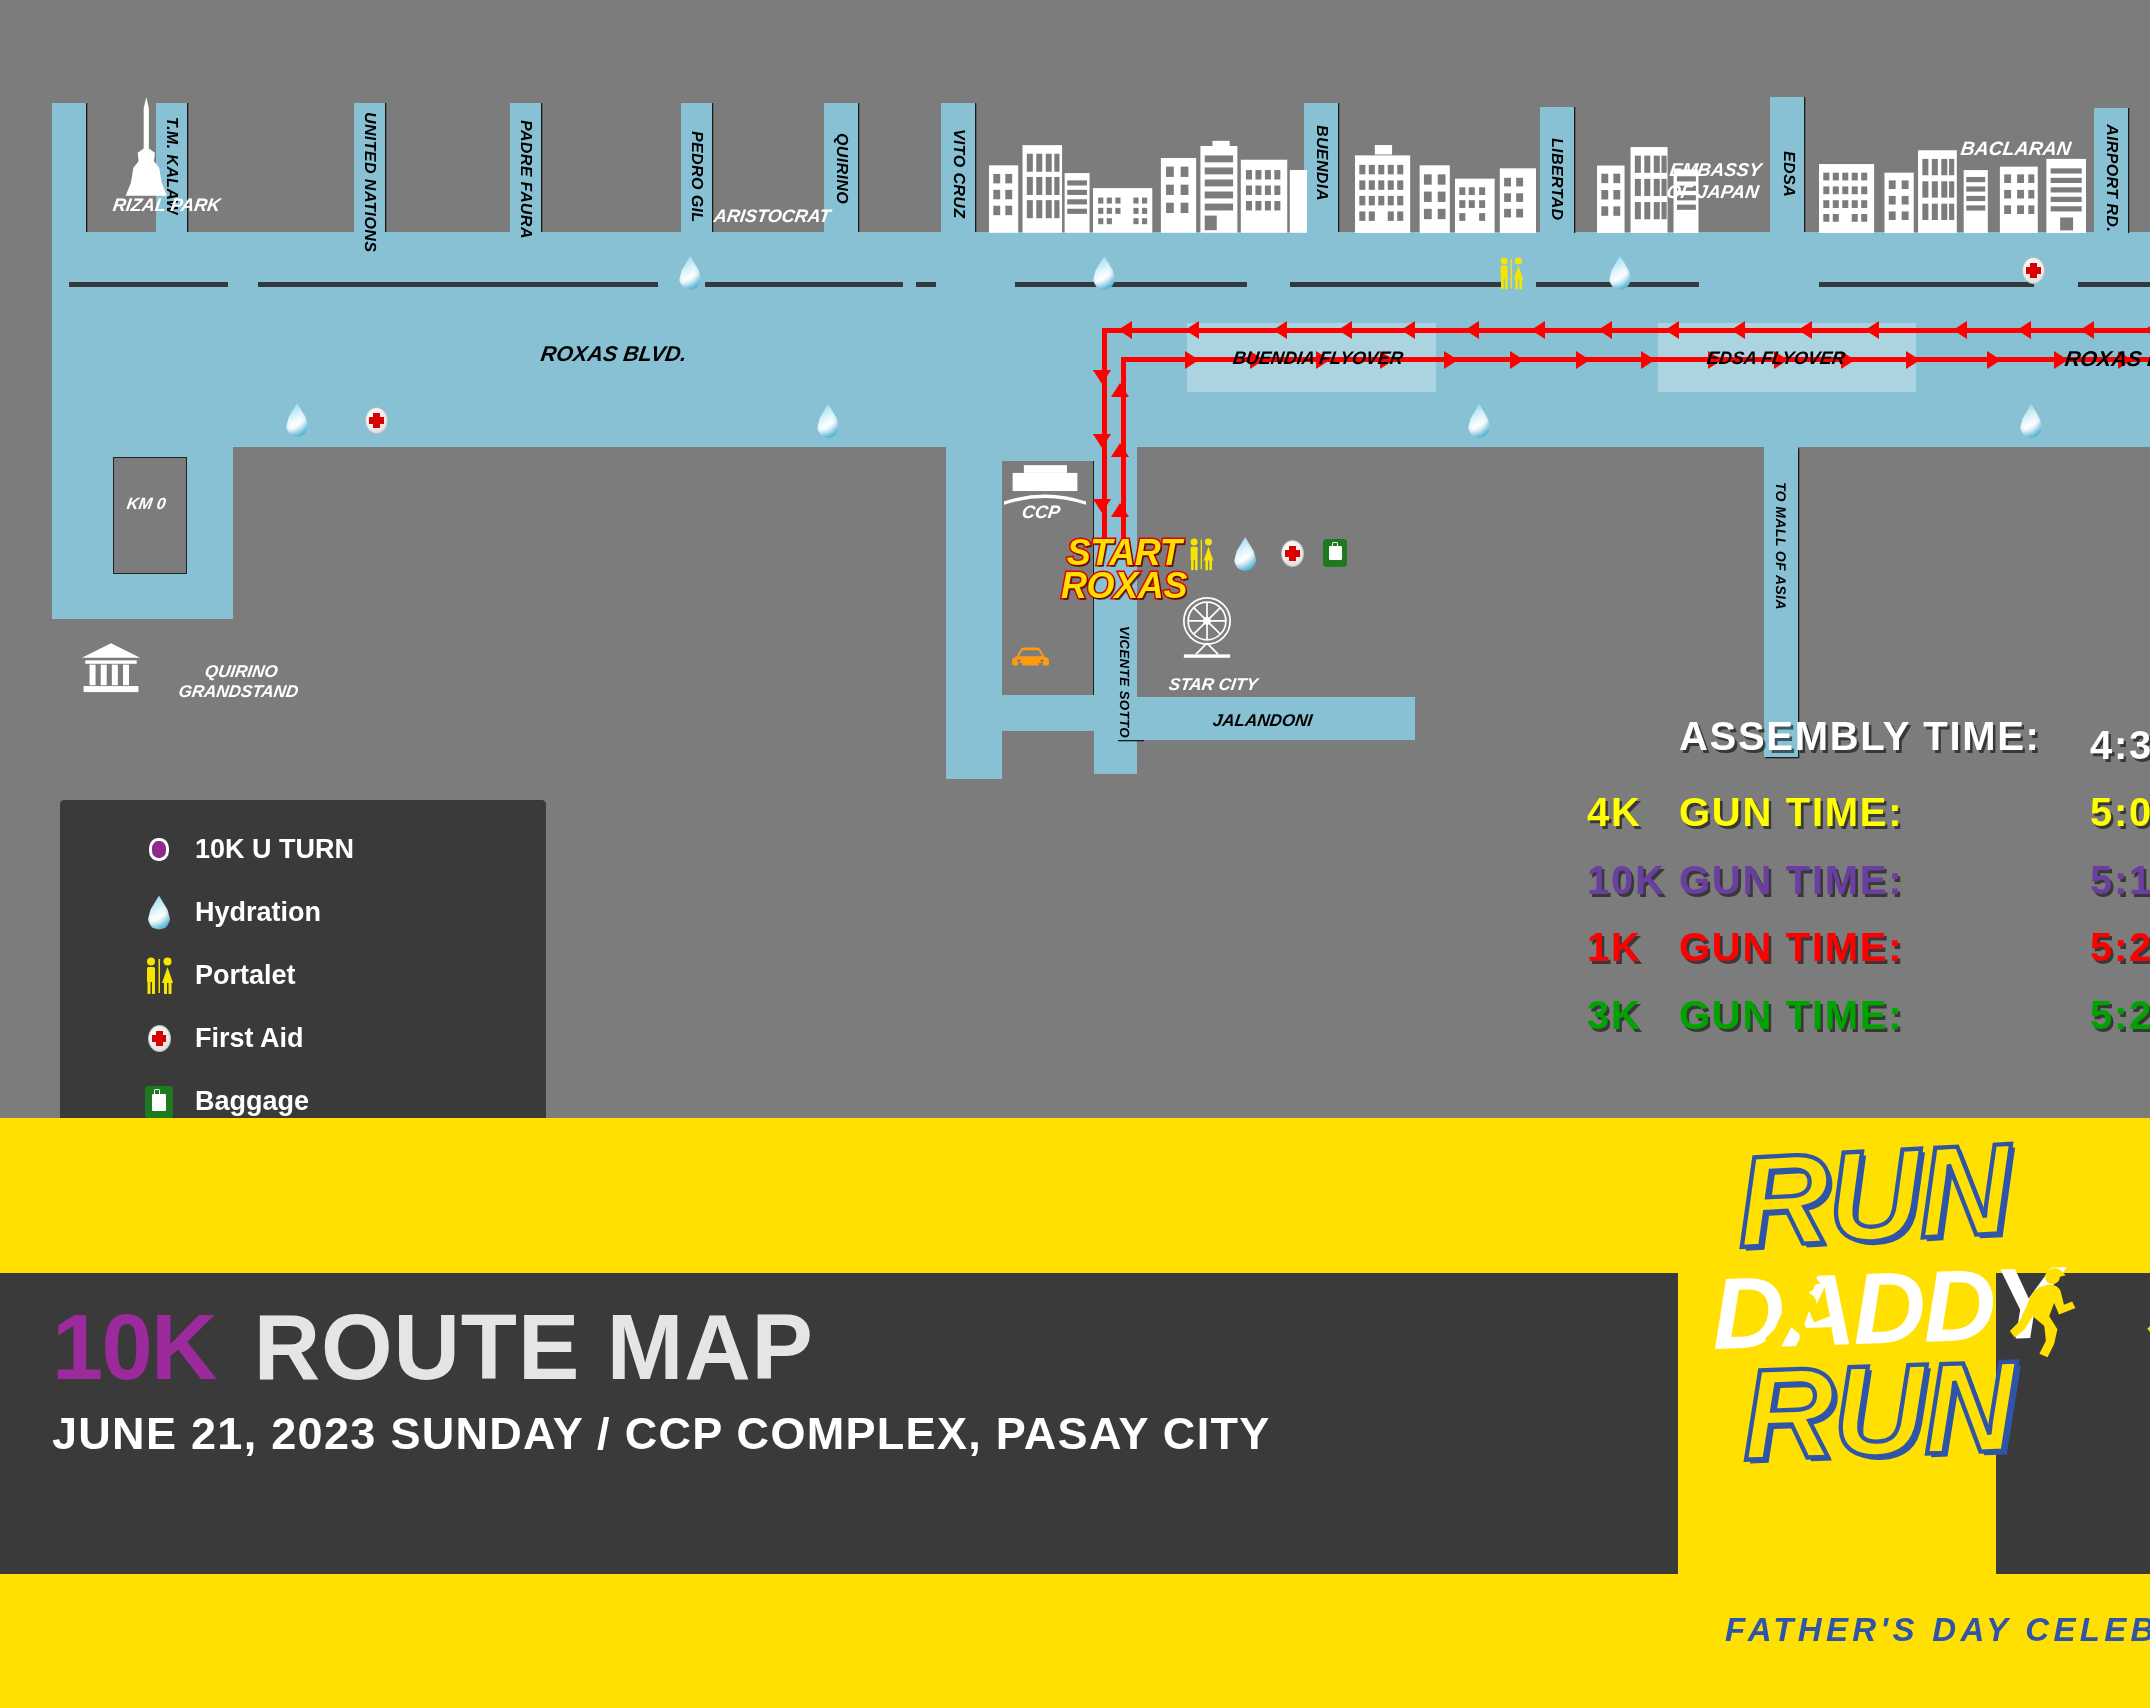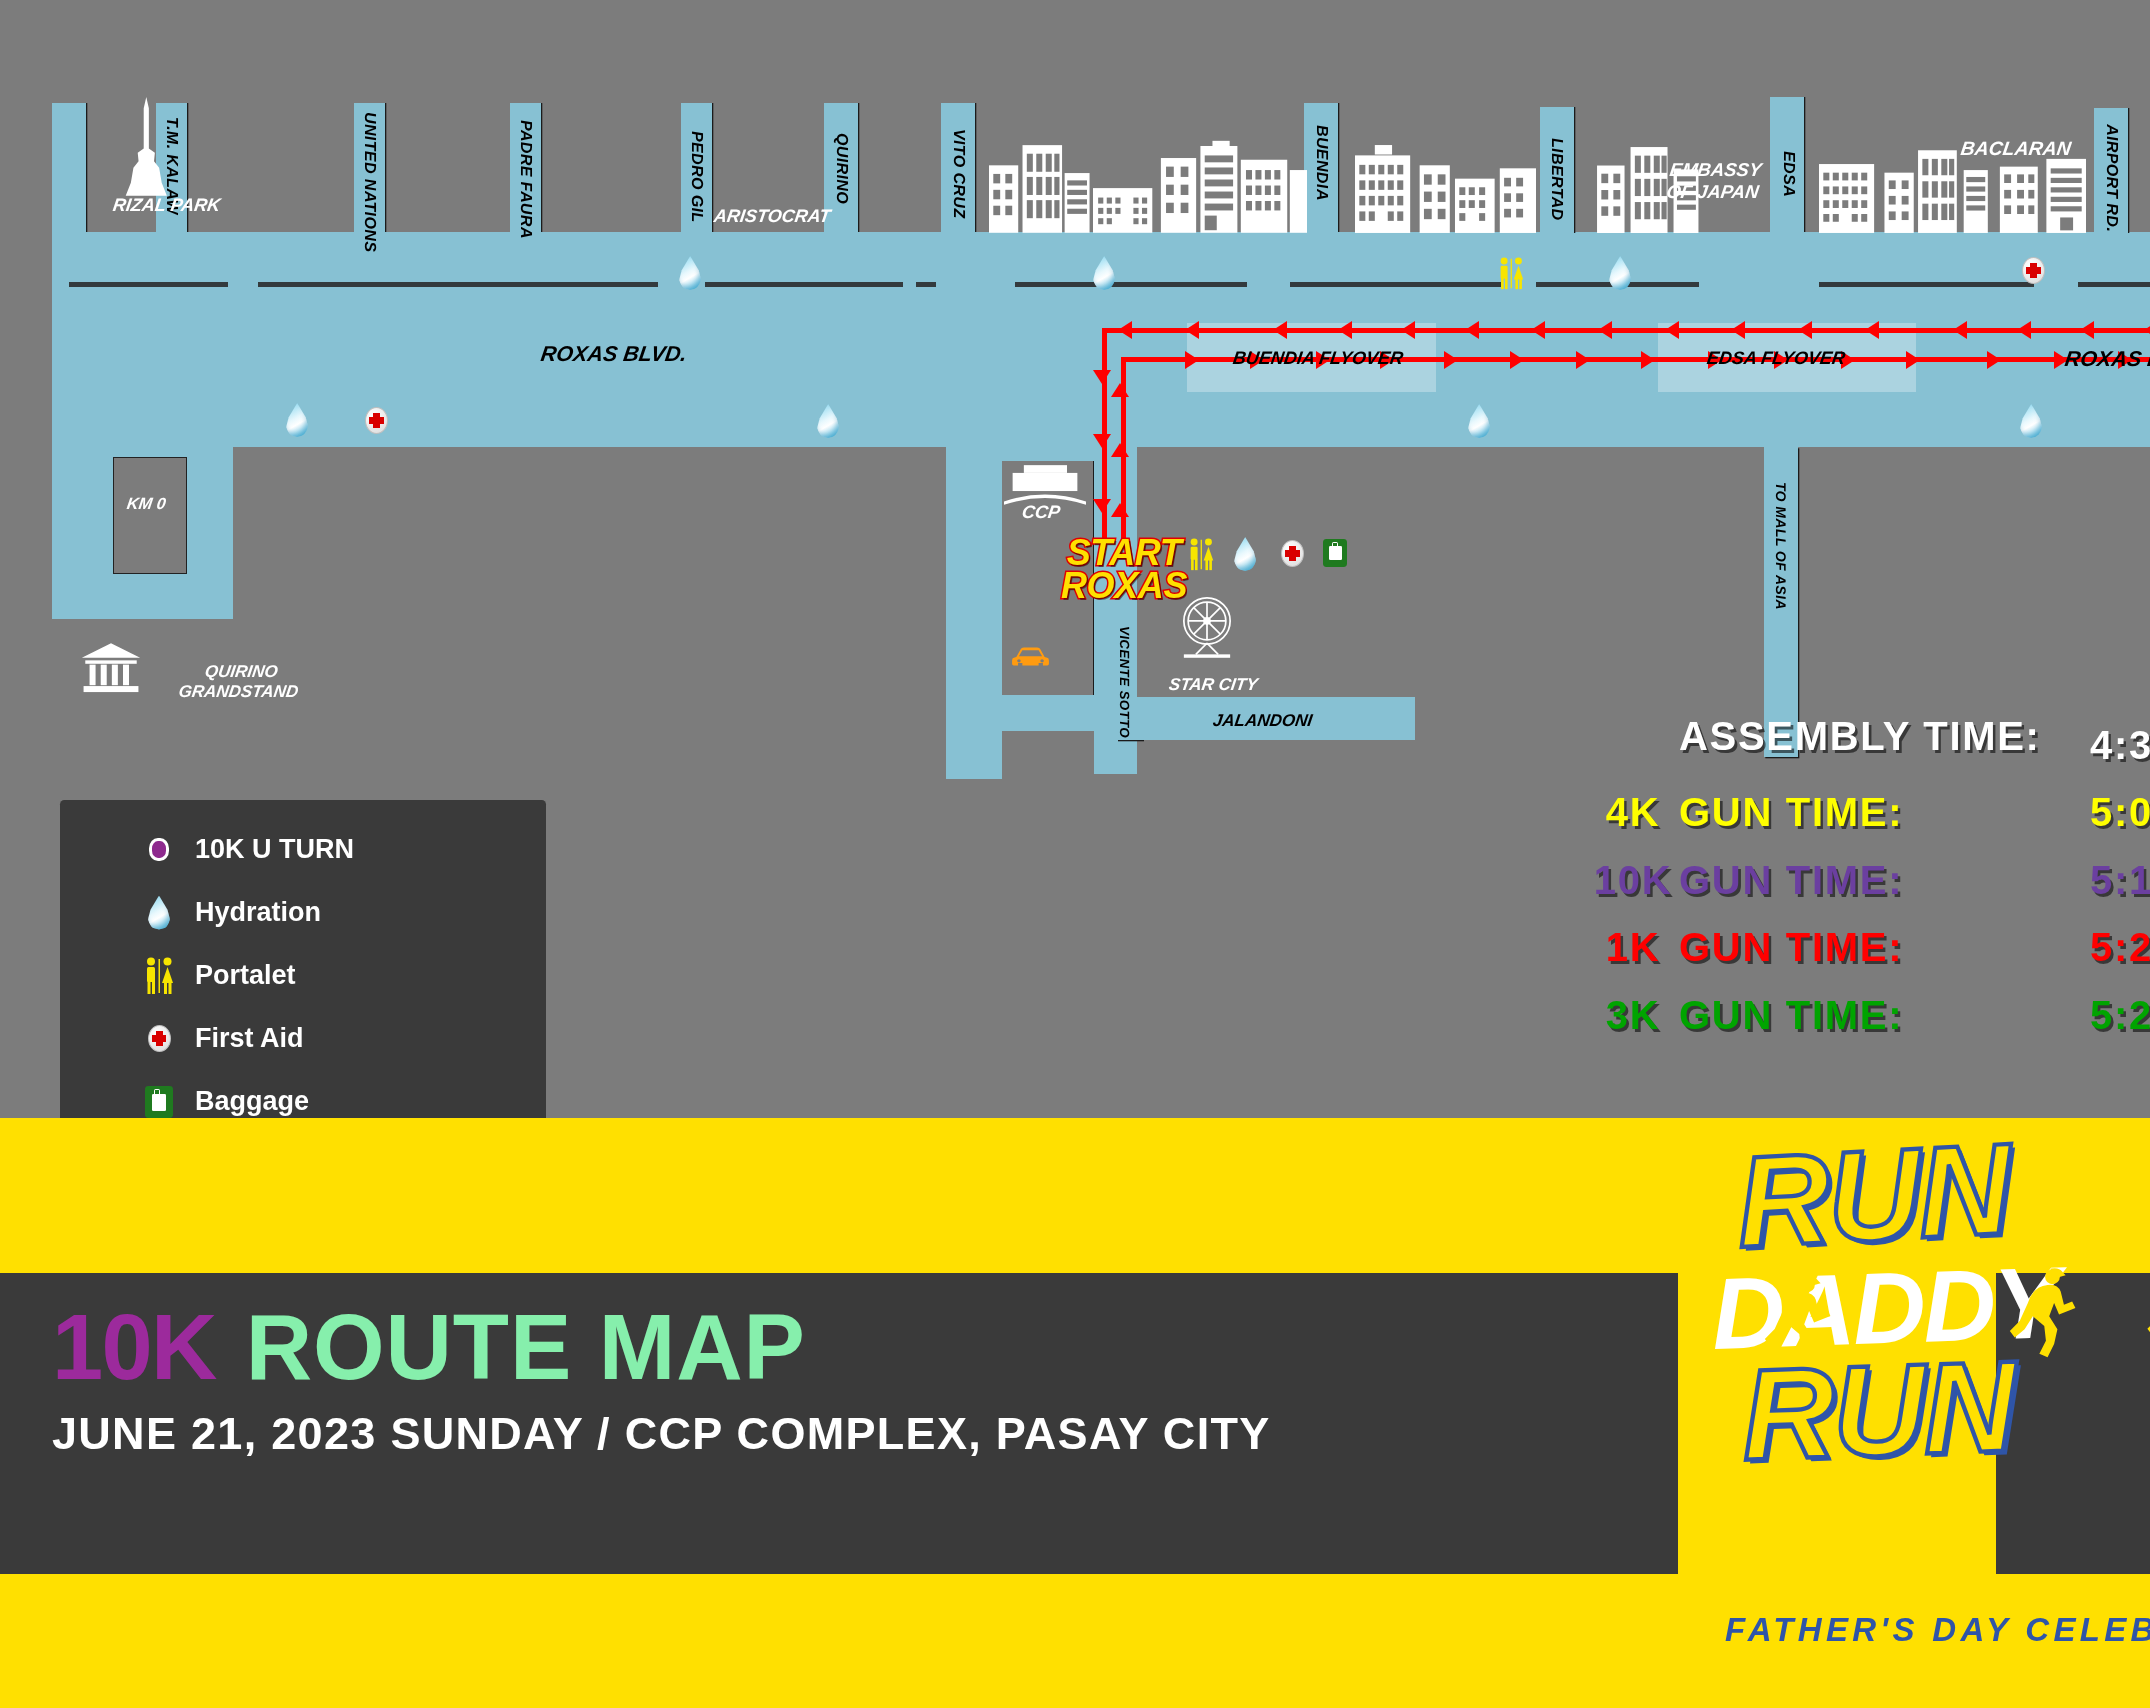--- a/index.html
+++ b/index.html
@@ -65,35 +65,35 @@
     background:#3a3a3a; border-radius:4.3px; padding:18px 0 0 0;
   }
   .leg-row { display:flex; align-items:center; height:63px; padding-left:73px; }
   .leg-ico { width:52px; display:flex; justify-content:center; align-items:center; }
   .leg-txt { color:#fff; font-size:27px; font-weight:bold; margin-left:10px; }
 
   
   #times { position:absolute; left:1587px; top:714px; width:796px; }
   .trow { display:flex; align-items:baseline; font-size:40px; font-weight:bold; letter-spacing:1.7px;
           text-shadow: 2.6px 2.6px 0 rgba(0,0,0,.55); margin-bottom:22.4px; font-family:"Liberation Sans", sans-serif; }
-  .tlabel { width:503px; display:flex;text-align:center; }
+  .tlabel { width:503px; display:flex; }
   .tkey { width:92px; }
   .tval { }
 
   
   #band-yellow-top { position:absolute; left:0; top:1118px; width:2454px; height:155px; background:#ffe000; }
   #band-dark { position:absolute; left:0; top:1273px; width:1678px; height:301px; background:#3a3a3a; }
   #band-dark-right { position:absolute; left:1996px; top:1273px; width:459px; height:301px; background:#3a3a3a; }
   #band-yellow-bottom { position:absolute; left:0; top:1574px; width:2454px; height:134px; background:#ffe000; }
   #logo-panel2 { position:absolute; left:1678px; top:1118px; width:777px; height:590px; background:#ffe000; }
 
   #title-block { position:absolute; left:52px; top:1295px; width:1548px; }
   #title-line { display:flex; align-items:baseline; }
   #title-10k { color:#9c2a9c; font-size:92px; font-weight:bold; letter-spacing:-1.7px; }
-  #title-rest { color:#86efac; font-size:92px; font-weight:bold; margin-left:30px; letter-spacing:0.9px; }
+  #title-rest { color:#e5e5e5; font-size:92px; font-weight:bold; margin-left:38px; letter-spacing:0.9px; }
   #subtitle { color:#fff; font-size:45px; font-weight:bold; letter-spacing:1.3px; margin-top:7.7px; }
 
   
   #logo { position:absolute; left:1703px; top:1131px; width:731px; height:516px; z-index:5; }
   .logo-word { position:absolute; font-size:129px; font-weight:bold; font-style:italic;
                letter-spacing:-2.6px; line-height:1; }
   .logo-run { color:#ffe000; -webkit-text-stroke:4.3px #2f55a8; text-shadow: 3.9px 3.9px 0 #2f55a8; }
   .logo-daddy { color:#ffffff; text-shadow: 3px 3px 0 rgba(255,255,255,.0); }
   #logo-tagline { position:absolute; left:1725px; top:1611px; color:#2f55a8; font-size:33px;
                   font-weight:bold; font-style:italic; letter-spacing:4.3px; z-index:6;

